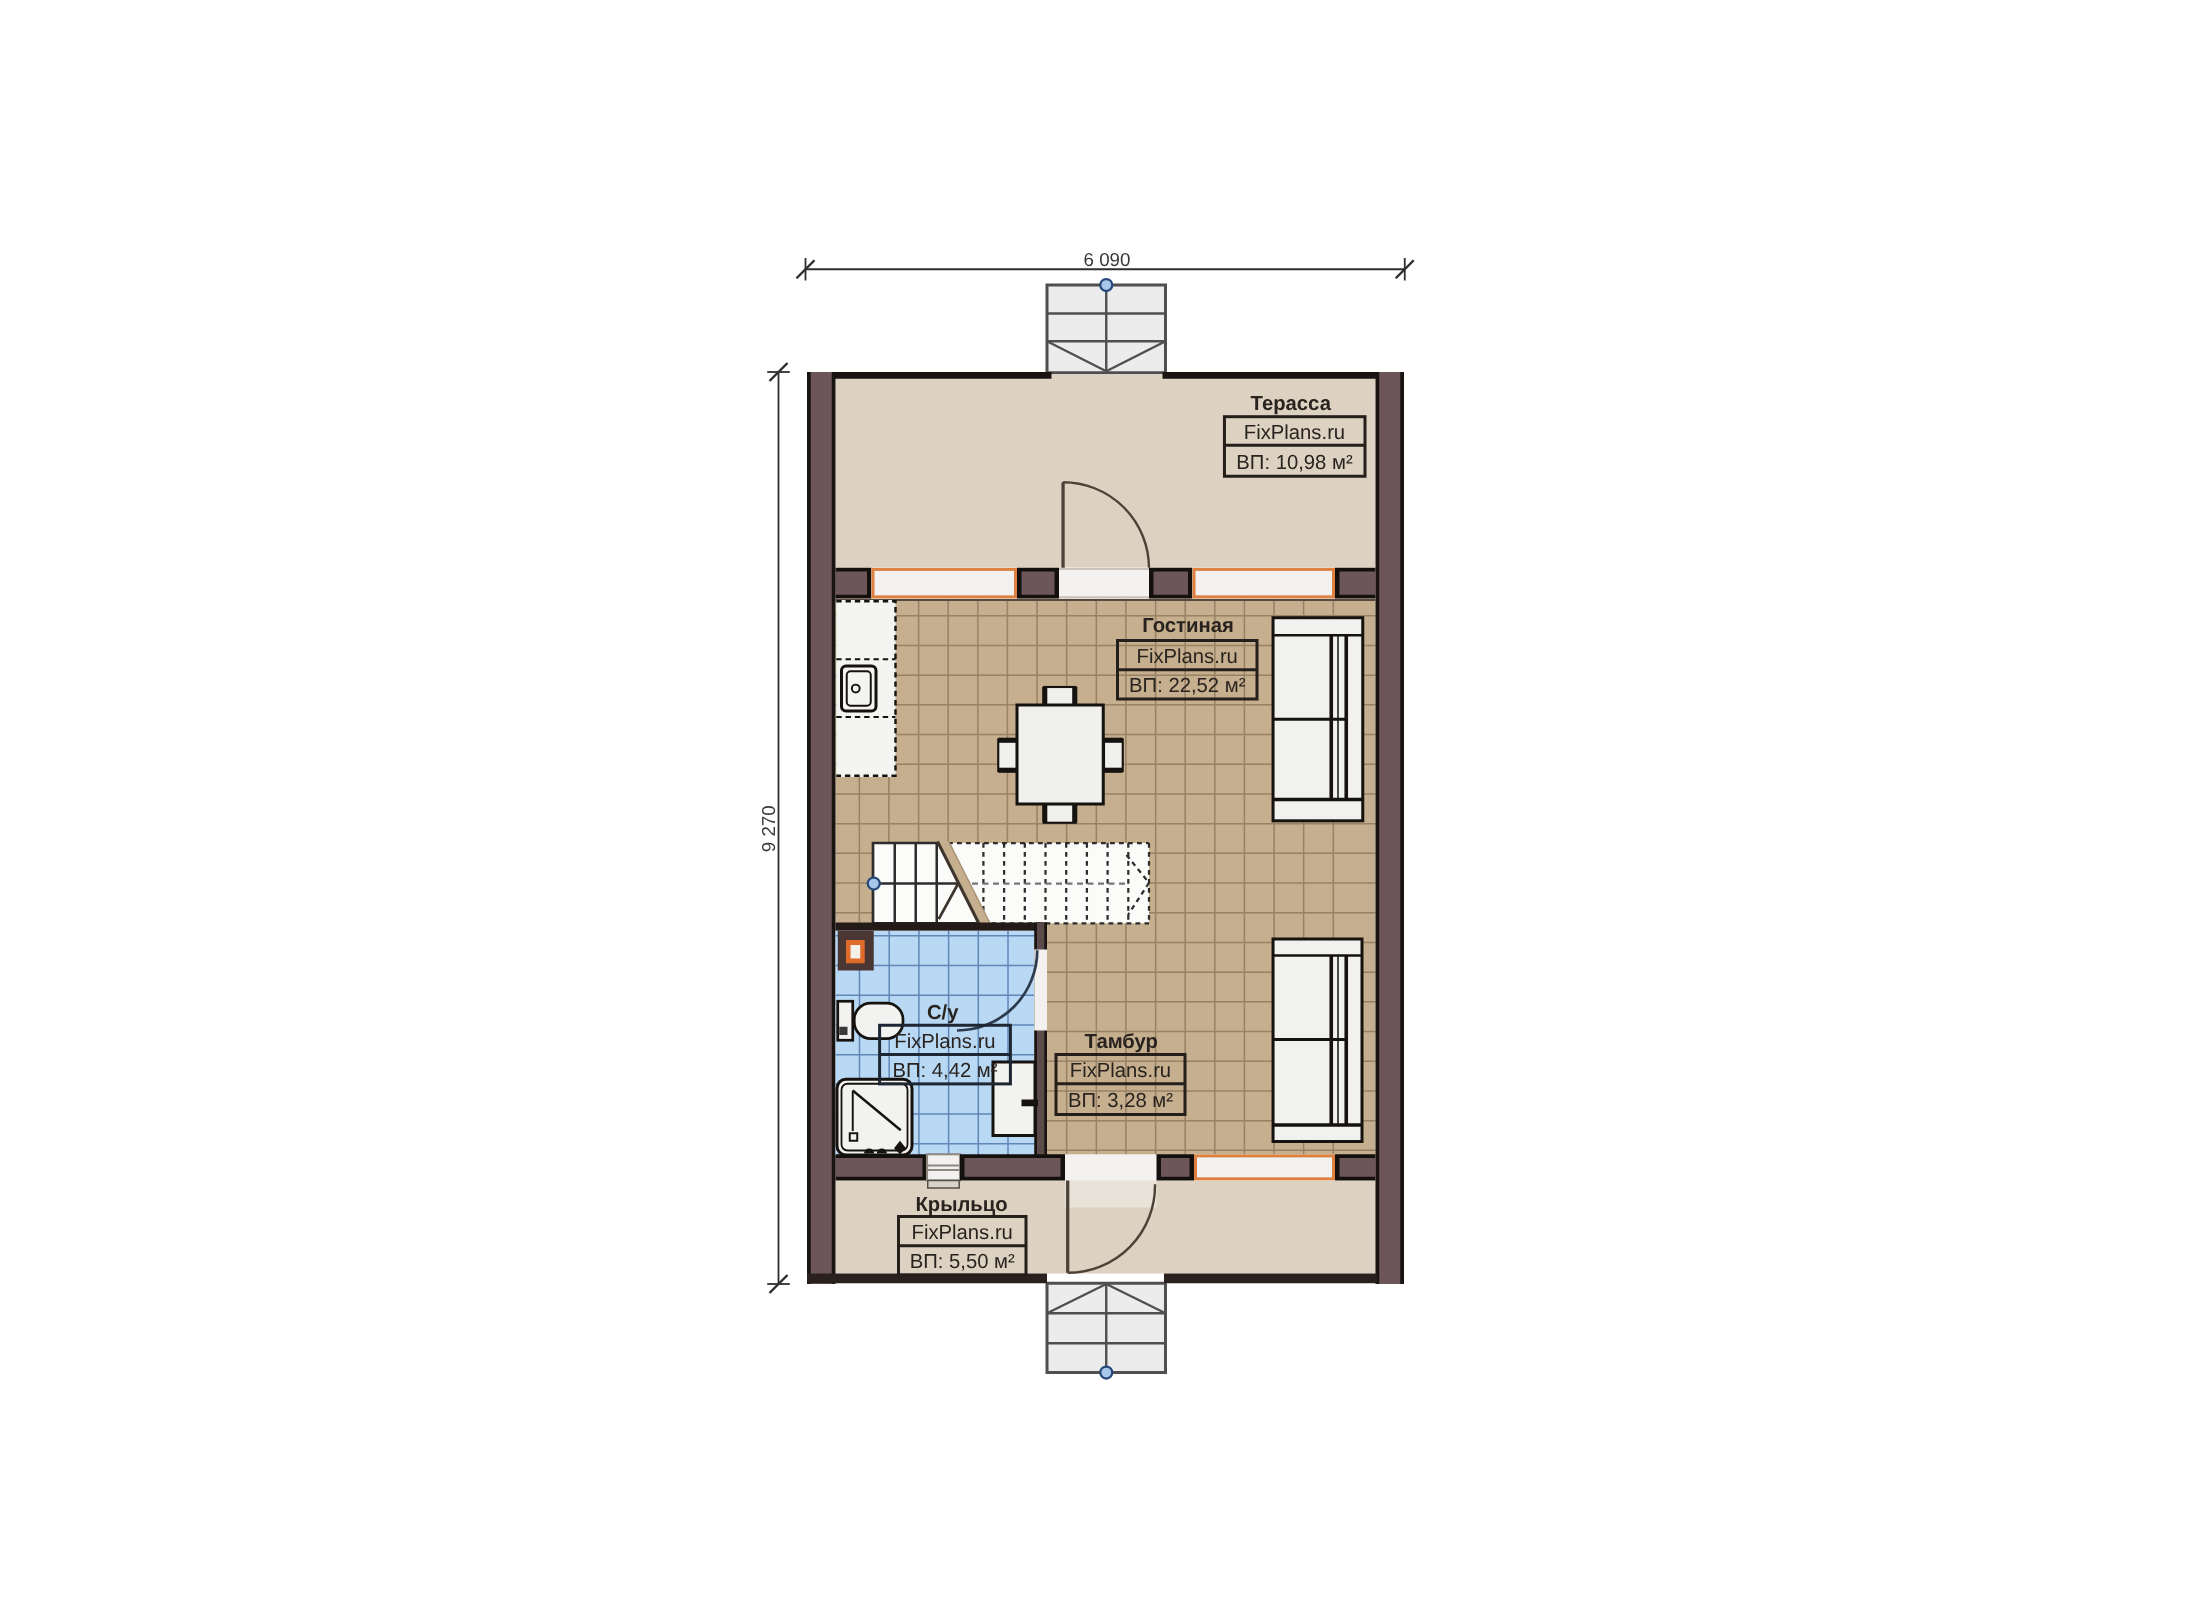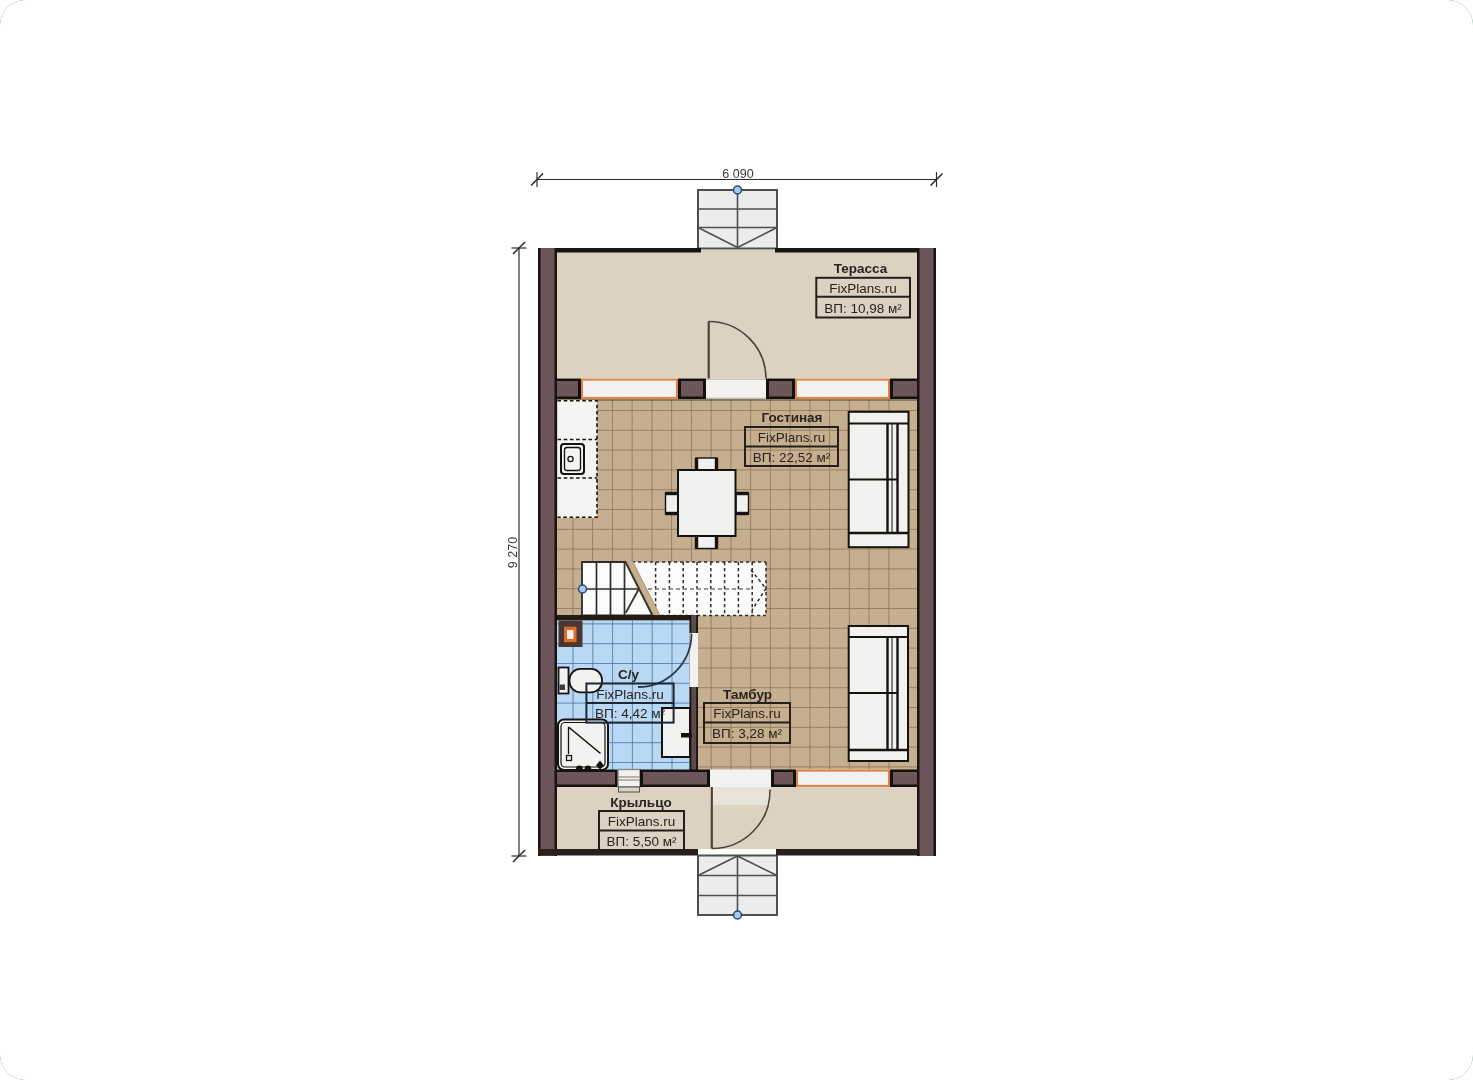--- a/index.html
+++ b/index.html
@@ -1,16 +1,16 @@
 <!DOCTYPE html>
 <html><head><meta charset="utf-8">
 <style>
 html,body{margin:0;padding:0;background:#fff;}
 #page{position:relative;width:1473px;height:1080px;background:#15803d;overflow:hidden;
-font-family:"Liberation Sans",sans-serif;border-radius:25px;}
+font-family:"Liberation Sans",sans-serif;}
 text{font-family:"Liberation Sans",sans-serif;fill:#29231f;}
 .rn{font-weight:bold;font-size:13.5px;}
 .bx{font-size:13.5px;}
 .dim{font-size:12.5px;fill:#3a3a3a;}
 </style></head>
 <body>
 <div id="page">
 <svg width="1473" height="1080" viewBox="0 0 1473 1080">
 
 <rect x="0" y="0" width="1473" height="1080" fill="#ffffff"></rect>

